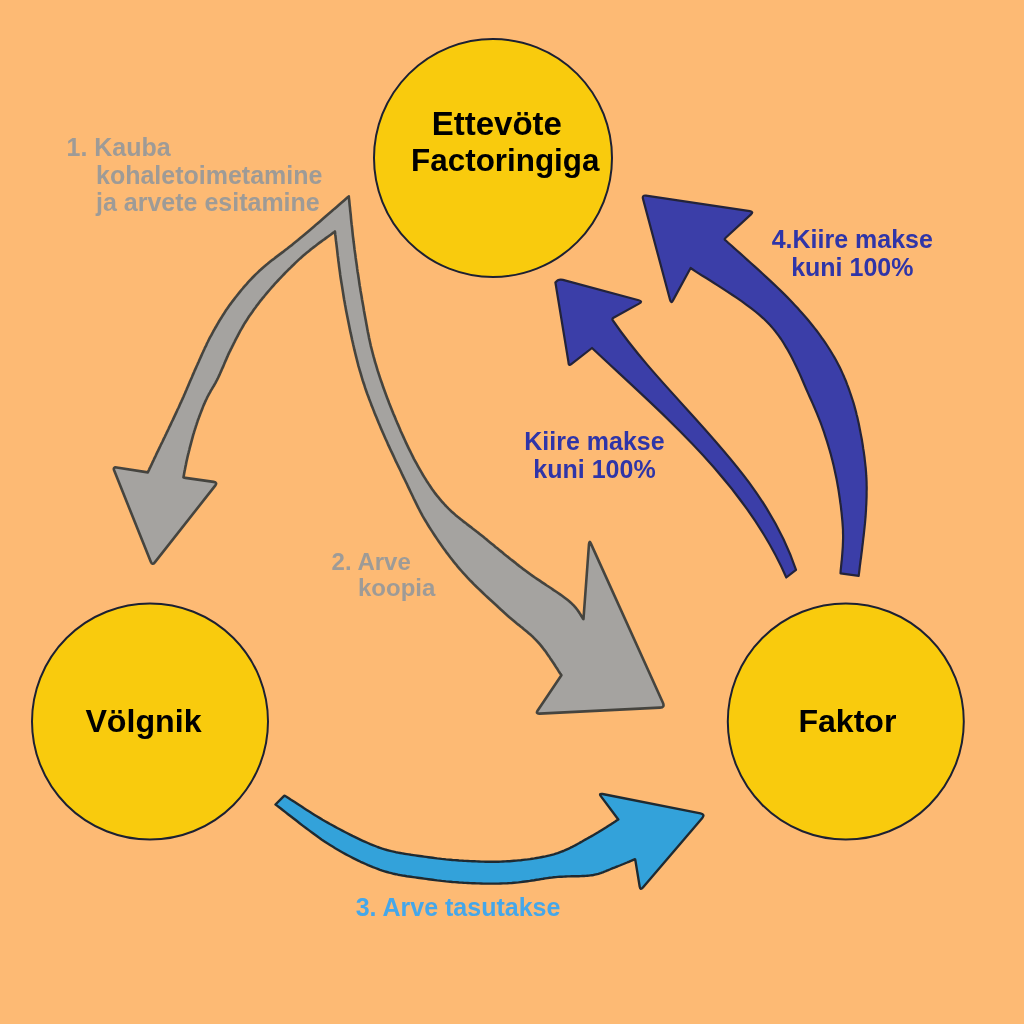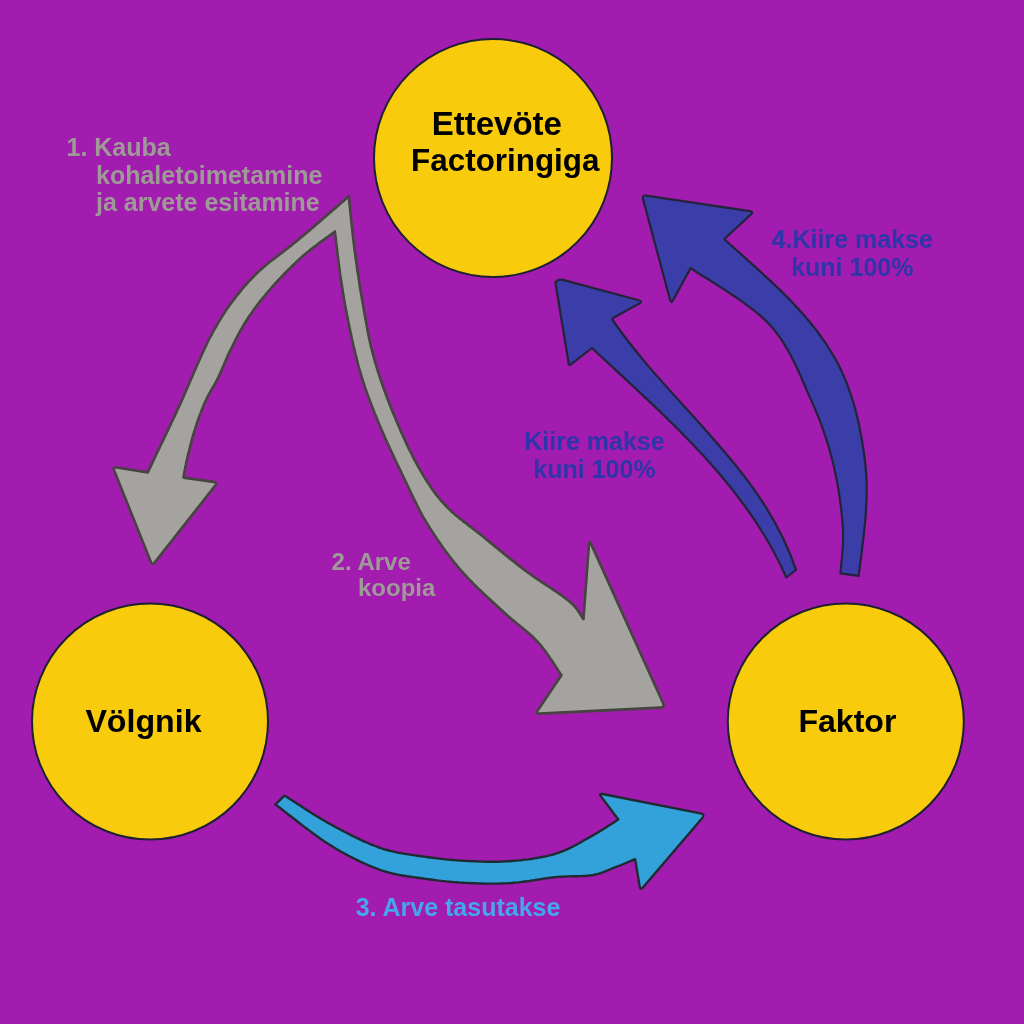--- a/index.html
+++ b/index.html
@@ -1,16 +1,16 @@
 <!DOCTYPE html>
 <html><head>
 <meta charset="utf-8">
 <style>
   html,body{margin:0;padding:0;background:#ffffff;}
-  #stage{position:relative;width:1024px;height:1024px;background:#a21caf;overflow:hidden;
+  #stage{position:relative;width:1024px;height:1024px;background:#fdba74;overflow:hidden;
          font-family:"Liberation Sans", sans-serif;}
   svg{position:absolute;left:0;top:0;}
 </style>
 </head>
 <body>
 <div id="stage">
 <svg width="1024" height="1024" viewBox="0 0 1024 1024">
 
   <path d="M348.8 196.4 L347.4 197.6 L345.7 199.0 L343.8 200.7 L341.7 202.5 L339.4 204.5 L336.9 206.7 L334.3 208.9 L331.6 211.3 L328.7 213.7 L325.8 216.2 L322.9 218.8 L319.9 221.4 L316.9 223.9 L314.0 226.5 L311.1 228.9 L308.2 231.4 L305.5 233.7 L302.8 235.9 L300.3 238.0 L298.0 240.0 L295.8 241.8 L293.6 243.6 L291.4 245.4 L289.2 247.0 L287.1 248.7 L285.0 250.3 L283.0 251.9 L281.0 253.4 L279.0 254.9 L277.0 256.4 L275.0 257.9 L273.1 259.4 L271.2 260.8 L269.4 262.3 L267.6 263.8 L265.8 265.2 L264.0 266.7 L262.3 268.2 L260.6 269.8 L258.9 271.3 L257.3 272.9 L255.7 274.4 L254.1 276.0 L252.6 277.5 L251.1 279.1 L249.6 280.7 L248.2 282.2 L246.8 283.8 L245.4 285.3 L244.0 286.9 L242.7 288.5 L241.4 290.0 L240.1 291.6 L238.9 293.1 L237.6 294.7 L236.4 296.3 L235.2 297.8 L234.0 299.4 L232.8 300.9 L231.6 302.5 L230.4 304.1 L229.3 305.6 L228.2 307.2 L227.1 308.8 L226.0 310.3 L225.0 311.9 L224.0 313.5 L223.0 315.0 L222.0 316.6 L221.0 318.2 L220.1 319.7 L219.1 321.3 L218.2 322.8 L217.3 324.4 L216.4 326.0 L215.5 327.5 L214.6 329.1 L213.7 330.7 L212.9 332.2 L212.0 333.8 L211.2 335.4 L210.3 336.9 L209.5 338.4 L208.7 340.0 L208.0 341.5 L207.2 343.0 L206.5 344.6 L205.8 346.1 L205.0 347.6 L204.3 349.2 L203.6 350.7 L202.9 352.3 L202.2 353.8 L201.5 355.4 L200.8 356.9 L200.1 358.5 L199.4 360.1 L198.7 361.7 L197.9 363.4 L197.2 365.0 L196.4 366.7 L195.7 368.4 L194.9 370.1 L194.2 371.8 L193.4 373.6 L192.6 375.4 L191.9 377.2 L191.1 379.0 L190.3 380.8 L189.5 382.6 L188.8 384.4 L188.0 386.2 L187.2 388.0 L186.5 389.7 L185.7 391.5 L185.0 393.3 L184.2 395.0 L183.5 396.7 L182.7 398.4 L182.0 400.0 L181.3 401.6 L180.5 403.2 L179.8 404.8 L179.1 406.4 L178.4 408.0 L177.6 409.5 L176.9 411.1 L176.2 412.6 L175.5 414.1 L174.8 415.6 L174.1 417.1 L173.4 418.6 L172.7 420.1 L172.0 421.5 L171.3 423.0 L170.7 424.4 L170.0 425.8 L169.3 427.2 L168.7 428.6 L168.0 430.0 L167.4 431.4 L166.7 432.7 L166.1 434.1 L165.4 435.4 L164.8 436.8 L164.1 438.1 L163.5 439.4 L162.9 440.7 L162.3 442.0 L161.6 443.3 L161.0 444.5 L160.4 445.8 L159.8 447.0 L159.3 448.2 L158.7 449.4 L158.1 450.6 L157.6 451.7 L157.0 452.8 L156.5 453.9 L156.0 455.0 L155.5 456.1 L155.0 457.1 L154.5 458.2 L154.0 459.2 L153.5 460.3 L153.0 461.3 L152.5 462.3 L152.1 463.3 L151.6 464.3 L151.2 465.3 L150.7 466.2 L150.3 467.1 L149.9 467.9 L149.5 468.7 L149.2 469.5 L148.9 470.2 L148.5 470.8 L148.3 471.4 L148.0 471.9 L147.8 472.4 L116.7 467.5 Q112.7 466.9 114.2 470.6 L150.8 561.8 Q152.3 565.5 154.8 562.4 L215.2 485.6 Q217.7 482.5 213.7 481.9 L185.4 477.9 Q183.4 477.6 183.5 477.3 L183.5 477.0 L183.7 476.3 L183.8 475.5 L184.0 474.6 L184.1 473.7 L184.3 472.7 L184.5 471.6 L184.7 470.5 L185.0 469.3 L185.2 468.1 L185.4 466.9 L185.7 465.6 L186.0 464.3 L186.2 463.0 L186.5 461.6 L186.8 460.3 L187.1 459.0 L187.4 457.6 L187.7 456.3 L188.0 455.0 L188.3 453.7 L188.7 452.3 L189.0 451.0 L189.4 449.6 L189.7 448.1 L190.1 446.7 L190.5 445.2 L190.9 443.7 L191.3 442.2 L191.7 440.7 L192.1 439.2 L192.5 437.7 L192.9 436.2 L193.3 434.7 L193.8 433.2 L194.2 431.7 L194.7 430.2 L195.1 428.8 L195.6 427.4 L196.0 426.0 L196.5 424.6 L196.9 423.3 L197.4 421.9 L197.8 420.5 L198.3 419.2 L198.8 417.9 L199.3 416.5 L199.8 415.2 L200.3 413.9 L200.8 412.6 L201.3 411.3 L201.8 410.0 L202.3 408.7 L202.8 407.4 L203.3 406.1 L203.8 404.9 L204.4 403.7 L204.9 402.4 L205.5 401.2 L206.0 400.0 L206.6 398.8 L207.1 397.7 L207.7 396.5 L208.3 395.4 L208.8 394.4 L209.4 393.3 L210.0 392.3 L210.6 391.2 L211.2 390.2 L211.8 389.2 L212.4 388.1 L213.0 387.1 L213.7 386.0 L214.3 385.0 L214.9 383.9 L215.5 382.8 L216.1 381.6 L216.8 380.4 L217.4 379.2 L218.0 378.0 L218.6 376.7 L219.2 375.4 L219.8 374.1 L220.4 372.7 L221.0 371.4 L221.6 370.0 L222.2 368.6 L222.9 367.2 L223.5 365.7 L224.1 364.3 L224.7 362.8 L225.3 361.4 L226.0 359.9 L226.6 358.4 L227.3 356.9 L227.9 355.4 L228.6 353.9 L229.3 352.4 L230.1 350.9 L230.8 349.4 L231.6 347.9 L232.3 346.4 L233.1 344.9 L233.8 343.3 L234.6 341.8 L235.4 340.2 L236.2 338.6 L237.0 337.1 L237.9 335.5 L238.7 333.9 L239.5 332.3 L240.4 330.7 L241.3 329.2 L242.2 327.6 L243.1 326.0 L244.0 324.4 L245.0 322.8 L246.0 321.2 L247.0 319.7 L248.0 318.1 L249.0 316.5 L250.1 315.0 L251.2 313.4 L252.3 311.9 L253.4 310.3 L254.5 308.7 L255.7 307.2 L256.8 305.6 L258.0 304.1 L259.2 302.5 L260.4 300.9 L261.7 299.4 L262.9 297.8 L264.2 296.3 L265.5 294.7 L266.8 293.1 L268.1 291.6 L269.5 290.0 L270.8 288.5 L272.2 286.9 L273.6 285.3 L275.0 283.7 L276.5 282.1 L278.0 280.5 L279.5 278.9 L281.0 277.3 L282.6 275.7 L284.2 274.0 L285.7 272.4 L287.3 270.8 L288.9 269.2 L290.6 267.6 L292.2 266.0 L293.8 264.5 L295.4 262.9 L297.0 261.4 L298.6 259.9 L300.2 258.4 L301.8 257.0 L303.4 255.6 L305.0 254.2 L306.7 252.8 L308.4 251.4 L310.2 249.9 L312.0 248.5 L313.8 247.1 L315.7 245.7 L317.5 244.3 L319.3 242.9 L321.1 241.6 L322.9 240.3 L324.6 239.1 L326.2 237.9 L327.8 236.7 L329.2 235.7 L330.6 234.7 L331.9 233.7 L333.0 232.9 L334.0 232.2 L334.9 231.5 L335.1 232.8 L335.2 234.4 L335.5 236.1 L335.7 238.1 L335.9 240.2 L336.2 242.4 L336.5 244.8 L336.8 247.3 L337.1 249.9 L337.4 252.6 L337.7 255.4 L338.1 258.2 L338.4 261.0 L338.8 263.8 L339.1 266.6 L339.5 269.4 L339.9 272.2 L340.2 274.9 L340.6 277.5 L341.0 280.0 L341.4 282.5 L341.8 284.9 L342.2 287.4 L342.6 289.9 L343.0 292.4 L343.4 295.0 L343.8 297.5 L344.2 300.0 L344.7 302.5 L345.1 305.0 L345.6 307.6 L346.0 310.1 L346.5 312.6 L347.0 315.1 L347.5 317.6 L348.0 320.1 L348.5 322.6 L349.0 325.1 L349.5 327.5 L350.0 330.0 L350.5 332.4 L351.1 334.9 L351.6 337.3 L352.1 339.7 L352.7 342.2 L353.2 344.6 L353.8 347.0 L354.3 349.4 L354.9 351.8 L355.5 354.2 L356.1 356.6 L356.7 359.0 L357.3 361.3 L357.9 363.7 L358.5 366.1 L359.2 368.5 L359.9 370.9 L360.6 373.2 L361.3 375.6 L362.0 378.0 L362.7 380.4 L363.5 382.7 L364.3 385.0 L365.0 387.4 L365.8 389.7 L366.6 392.0 L367.4 394.2 L368.3 396.5 L369.1 398.8 L370.0 401.1 L370.9 403.4 L371.7 405.8 L372.7 408.1 L373.6 410.4 L374.5 412.8 L375.5 415.2 L376.5 417.6 L377.5 420.1 L378.5 422.6 L379.6 425.1 L380.7 427.7 L381.8 430.3 L383.0 433.0 L384.2 435.7 L385.4 438.5 L386.7 441.3 L387.9 444.1 L389.2 446.9 L390.5 449.7 L391.9 452.6 L393.2 455.4 L394.5 458.2 L395.8 461.1 L397.1 463.8 L398.5 466.6 L399.8 469.3 L401.1 472.0 L402.3 474.7 L403.6 477.3 L404.8 479.8 L406.0 482.3 L407.2 484.7 L408.3 487.1 L409.4 489.4 L410.5 491.7 L411.6 494.0 L412.7 496.3 L413.7 498.5 L414.8 500.7 L415.9 502.9 L417.0 505.1 L418.1 507.3 L419.2 509.5 L420.3 511.7 L421.5 513.9 L422.7 516.1 L424.0 518.3 L425.3 520.5 L426.6 522.7 L428.0 525.0 L429.4 527.3 L430.9 529.6 L432.4 531.9 L433.9 534.2 L435.4 536.5 L437.0 538.9 L438.6 541.2 L440.2 543.5 L441.9 545.9 L443.5 548.2 L445.2 550.5 L446.9 552.9 L448.7 555.2 L450.4 557.5 L452.2 559.8 L454.0 562.1 L455.9 564.3 L457.7 566.6 L459.6 568.8 L461.5 571.0 L463.4 573.2 L465.5 575.4 L467.5 577.6 L469.6 579.8 L471.8 582.0 L474.0 584.3 L476.2 586.5 L478.4 588.6 L480.7 590.8 L483.0 593.0 L485.2 595.1 L487.5 597.2 L489.7 599.3 L491.9 601.3 L494.1 603.3 L496.3 605.3 L498.4 607.3 L500.5 609.2 L502.5 611.0 L504.4 612.8 L506.3 614.5 L508.2 616.2 L510.0 617.8 L511.8 619.3 L513.6 620.8 L515.4 622.3 L517.1 623.7 L518.9 625.1 L520.6 626.5 L522.3 627.8 L523.9 629.2 L525.5 630.5 L527.1 631.8 L528.7 633.2 L530.3 634.5 L531.8 635.9 L533.3 637.3 L534.8 638.8 L536.3 640.3 L537.7 641.8 L539.1 643.4 L540.6 645.1 L542.0 646.9 L543.4 648.7 L544.9 650.6 L546.3 652.5 L547.6 654.5 L549.0 656.4 L550.3 658.4 L551.6 660.3 L552.9 662.2 L554.1 664.0 L555.2 665.8 L556.3 667.5 L557.4 669.1 L558.3 670.6 L559.2 672.0 L560.0 673.2 L560.8 674.3 L561.4 675.2 L537.7 710.5 Q535.5 713.8 539.5 713.6 L660.0 707.6 Q665.0 707.4 662.9 702.8 L590.9 543.6 Q589.3 540.0 589.0 544.0 L583.6 617.3 Q583.5 619.3 583.3 619.1 L583.1 618.8 L582.8 618.3 L582.4 617.7 L582.0 617.0 L581.5 616.3 L581.1 615.5 L580.6 614.7 L580.1 613.9 L579.5 613.0 L578.9 612.0 L578.2 611.1 L577.5 610.0 L576.7 609.0 L575.8 607.9 L574.9 606.8 L573.9 605.7 L572.8 604.6 L571.6 603.4 L570.3 602.2 L568.9 601.0 L567.4 599.8 L565.7 598.5 L564.0 597.2 L562.1 595.8 L560.1 594.4 L558.1 593.0 L555.9 591.5 L553.7 590.1 L551.5 588.5 L549.2 587.0 L546.8 585.5 L544.5 583.9 L542.1 582.3 L539.7 580.7 L537.3 579.1 L534.9 577.5 L532.6 575.9 L530.3 574.2 L528.1 572.6 L525.9 571.0 L523.7 569.4 L521.6 567.7 L519.4 566.1 L517.2 564.4 L515.1 562.6 L512.9 560.9 L510.7 559.2 L508.5 557.4 L506.3 555.7 L504.1 553.9 L502.0 552.1 L499.8 550.4 L497.6 548.6 L495.5 546.9 L493.4 545.1 L491.3 543.4 L489.2 541.7 L487.1 539.9 L485.0 538.3 L483.0 536.6 L481.0 535.0 L479.0 533.4 L476.9 531.8 L474.9 530.2 L472.9 528.7 L470.9 527.1 L468.9 525.6 L466.9 524.1 L465.0 522.6 L463.0 521.1 L461.1 519.6 L459.2 518.0 L457.3 516.5 L455.4 514.9 L453.6 513.3 L451.8 511.7 L450.1 510.1 L448.3 508.4 L446.6 506.7 L445.0 505.0 L443.4 503.2 L441.8 501.5 L440.3 499.7 L438.9 497.9 L437.4 496.2 L436.0 494.4 L434.6 492.6 L433.3 490.7 L432.0 488.9 L430.7 487.0 L429.4 485.1 L428.1 483.1 L426.8 481.2 L425.6 479.2 L424.3 477.1 L423.0 475.0 L421.8 472.9 L420.5 470.7 L419.2 468.4 L417.9 466.1 L416.6 463.7 L415.3 461.3 L413.9 458.8 L412.6 456.2 L411.3 453.5 L410.0 450.9 L408.6 448.1 L407.3 445.4 L406.0 442.6 L404.7 439.7 L403.4 436.9 L402.1 434.0 L400.8 431.2 L399.6 428.3 L398.4 425.4 L397.1 422.6 L395.9 419.8 L394.8 416.9 L393.6 414.2 L392.5 411.4 L391.4 408.7 L390.3 405.9 L389.2 403.2 L388.2 400.5 L387.1 397.7 L386.1 395.0 L385.1 392.3 L384.1 389.5 L383.1 386.8 L382.2 384.0 L381.2 381.3 L380.3 378.6 L379.4 375.8 L378.5 373.1 L377.6 370.4 L376.8 367.6 L376.0 364.9 L375.1 362.2 L374.4 359.4 L373.6 356.7 L372.9 354.0 L372.2 351.2 L371.5 348.5 L370.8 345.8 L370.2 343.0 L369.6 340.3 L369.0 337.6 L368.5 334.8 L367.9 332.1 L367.4 329.4 L366.9 326.6 L366.4 323.9 L365.9 321.1 L365.4 318.4 L364.9 315.7 L364.4 312.9 L363.9 310.2 L363.5 307.5 L363.0 304.7 L362.5 302.0 L362.0 299.3 L361.6 296.5 L361.1 293.8 L360.6 291.0 L360.2 288.2 L359.7 285.5 L359.3 282.7 L358.9 279.9 L358.5 277.2 L358.1 274.4 L357.6 271.7 L357.2 268.9 L356.9 266.2 L356.5 263.4 L356.1 260.7 L355.7 258.0 L355.4 255.3 L355.0 252.6 L354.6 249.9 L354.3 247.3 L354.0 244.6 L353.6 241.8 L353.3 239.0 L352.9 236.1 L352.6 233.1 L352.3 230.1 L352.0 227.2 L351.6 224.2 L351.3 221.3 L351.0 218.4 L350.8 215.6 L350.5 212.9 L350.2 210.3 L350.0 207.8 L349.7 205.5 L349.5 203.3 L349.3 201.2 L349.1 199.4 L348.9 197.8 Z" fill="#a5a3a0" stroke="#45443f" stroke-width="2.6" stroke-linejoin="round"></path>
 

